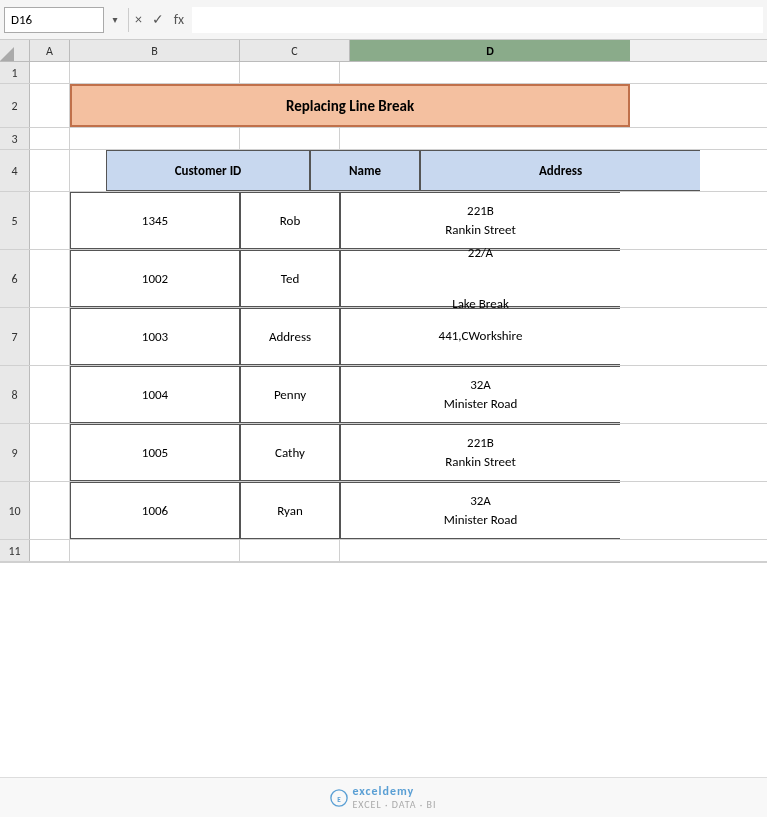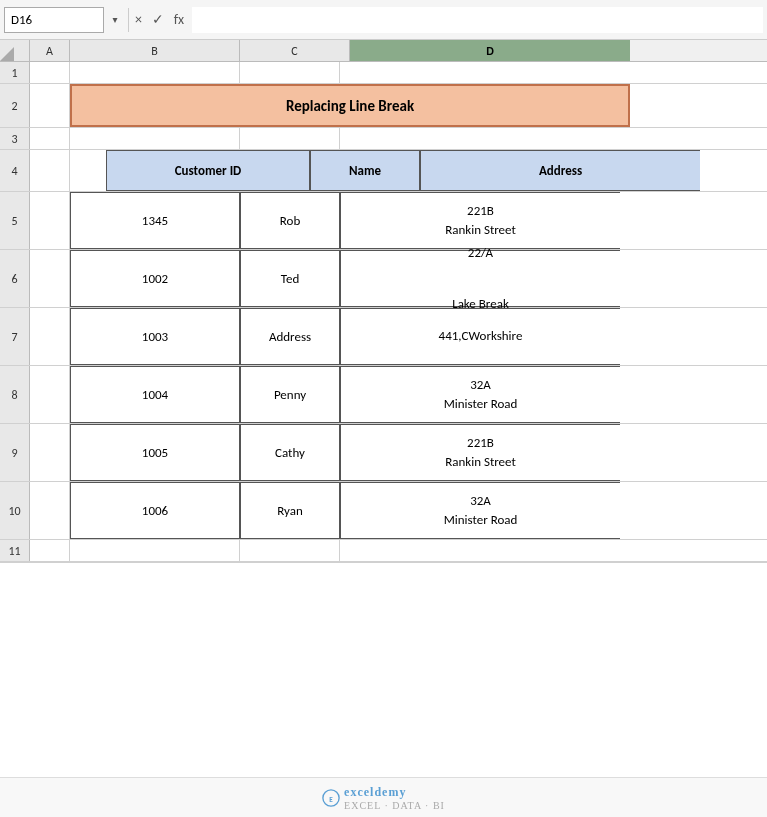--- a/index.html
+++ b/index.html
@@ -397,21 +397,21 @@
 
     <div style="flex:1; background:#fff; border-top:1px solid #d0d0d0;"></div>
 
     <div class="footer">
       <div class="footer-logo">
 
         <svg class="logo-icon" viewBox="0 0 20 20" xmlns="http://www.w3.org/2000/svg">
           <circle cx="10" cy="10" r="9" fill="none" stroke="#5a9fd4" stroke-width="1.5"></circle>
           <text x="10" y="14" font-size="8" text-anchor="middle" fill="#5a9fd4" font-weight="bold">E</text>
         </svg>
-        <div style="display:flex;flex-direction:column;align-items:flex-start;font-family:Liberation Serif, serif;">
+        <div style="display:flex;flex-direction:column;align-items:flex-start;">
           <span style="font-size:12px;font-weight:bold;color:#5a9fd4;letter-spacing:1px;">exceldemy</span>
           <span style="font-size:10px;color:#aaa;letter-spacing:1px;">EXCEL · DATA · BI</span>
         </div>
       </div>
     </div>
 
   </div>
 </div>
 
 </body></html>

